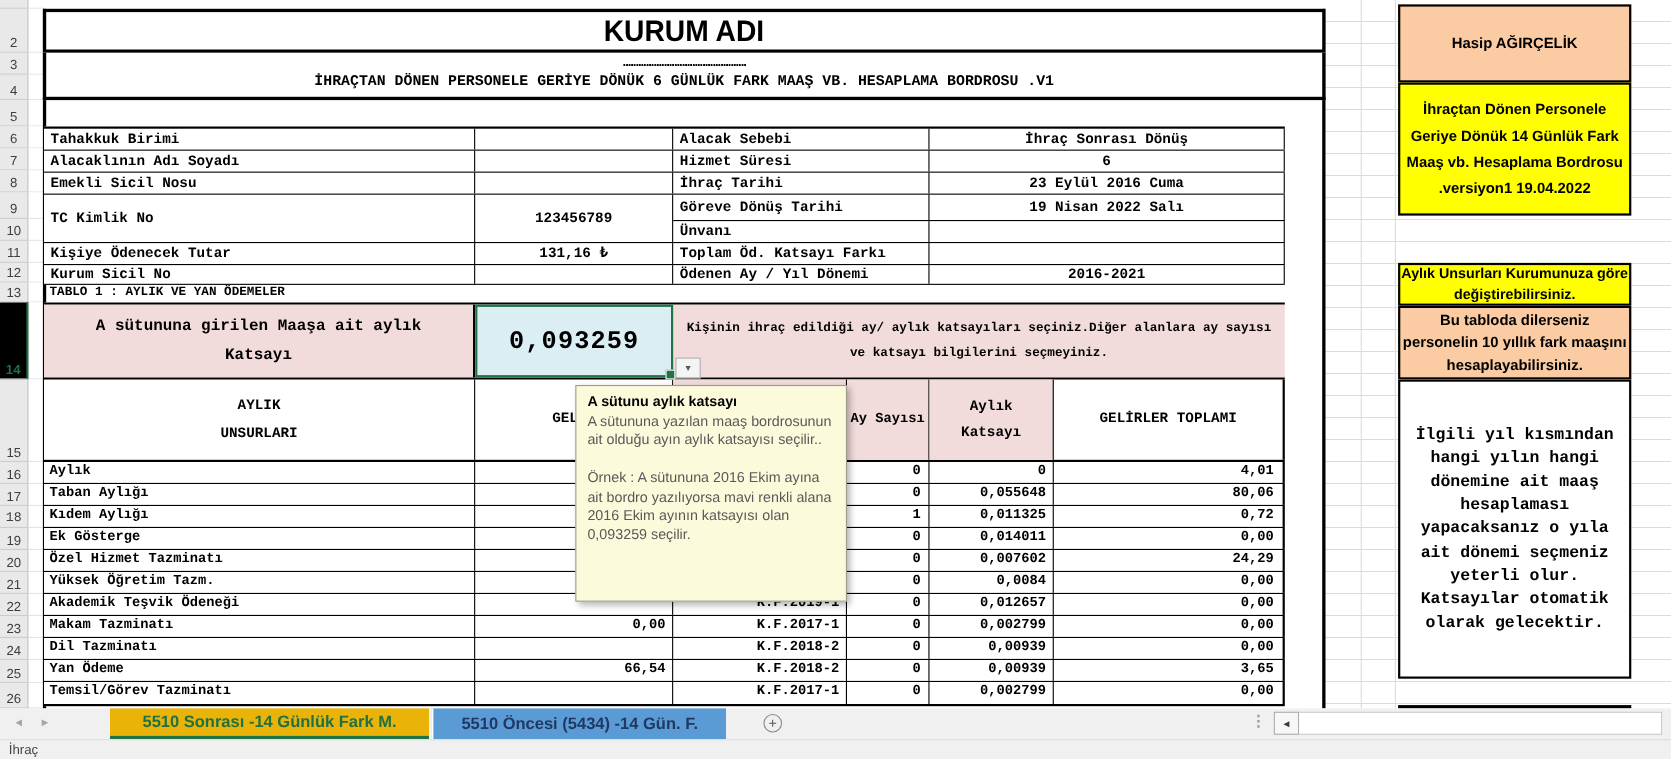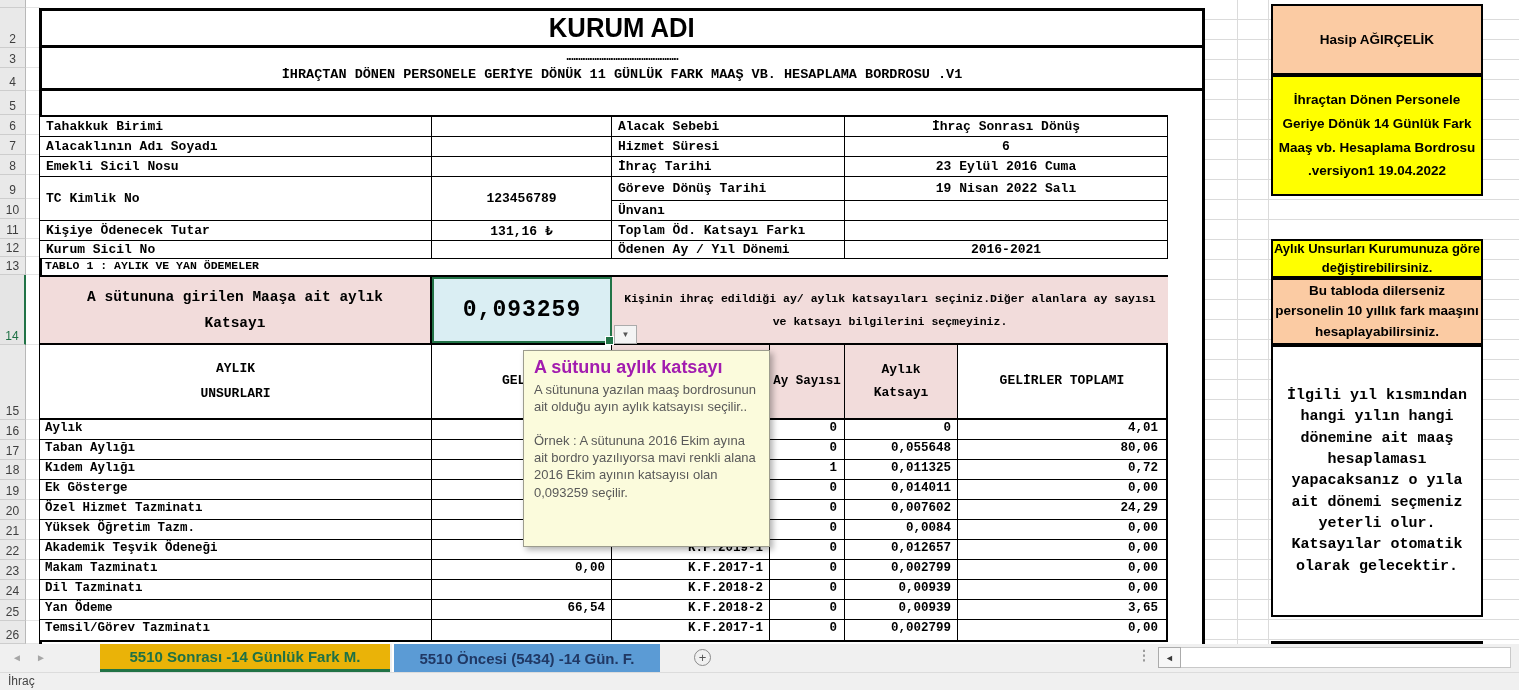--- a/index.html
+++ b/index.html
@@ -12,21 +12,21 @@
     background-image:repeating-linear-gradient(to bottom,#fff 0 19px,#DBDBDB 19px 20px);}
   .vl{position:absolute;top:0;width:1px;height:644px;background:#DBDBDB;z-index:0;}
 
   
   .gutter{position:absolute;left:0;top:0;width:40px;z-index:1;}
   .grow{display:flex;}
   .gnum{width:26px;background:#E9E9E9;border-bottom:1px solid #CDCDCD;border-right:1px solid #B8B8B8;
     color:#3E3E3E;font-size:12px;display:flex;align-items:flex-end;justify-content:center;
     padding-bottom:1px;box-sizing:border-box;}
   .gstub{width:14px;background:#fff;border-bottom:1px solid #E4E4E4;box-sizing:border-box;}
-  .grow.active .gnum{background:#e5e5e5;color:#1E7145;border-right:2px solid #217346;font-weight:normal;}
+  .grow.active .gnum{background:#000000;color:#1E7145;border-right:2px solid #217346;font-weight:bold;}
 
   
   .vframe{position:absolute;top:8px;width:3px;height:636px;background:#000;z-index:1;}
   .titlebox{position:absolute;left:39px;top:8px;width:1166px;height:40px;border:3px solid #000;
     box-sizing:border-box;display:flex;align-items:center;justify-content:center;z-index:1;
     font-weight:bold;font-size:27px;color:#000;background:#fff;}
   .titlebox span{display:inline-block;transform:scaleX(.95);}
   .subbox{position:absolute;left:39px;top:48px;width:1166px;height:43px;box-sizing:border-box;
     border-left:3px solid #000;border-right:3px solid #000;border-bottom:3px solid #000;
     text-align:center;z-index:1;background:#fff;}
@@ -72,21 +72,21 @@
   .c4{width:75px;text-align:right;padding-right:7px;}
   .c5{width:113px;text-align:right;padding-right:6px;}
   .c6{width:210px;text-align:right;padding-right:8px;border-right:2px solid #000;}
 
   
   .dd{position:absolute;left:614px;top:325px;width:23px;height:19px;background:#F4F4F4;border:1px solid #ABABAB;
     box-sizing:border-box;display:flex;align-items:center;justify-content:center;font-size:8px;color:#555;z-index:4;}
   .tooltip{position:absolute;left:523px;top:350px;width:247px;height:197px;background:#FBFBDC;
     border:1px solid #9C9C8E;box-shadow:3px 3px 6px rgba(0,0,0,.3);box-sizing:border-box;
     padding:5px 10px;font-size:13px;color:#595959;line-height:1.32;z-index:5;}
-  .tooltip .tt{font-weight:bold;color:#a21caf;font-size:18px;margin-bottom:1px;}
+  .tooltip .tt{font-weight:bold;color:#000000;font-size:13px;margin-bottom:1px;}
   .tooltip .b2{margin-top:17px;}
 
   
   .pbox{position:absolute;left:1271px;width:212px;border:2.5px solid #000;box-sizing:border-box;
     display:flex;align-items:center;justify-content:center;text-align:center;font-weight:bold;z-index:2;}
   .p-author{top:4px;height:71px;background:var(--peach);font-size:13.5px;}
   .p-version{top:75px;height:121px;background:var(--yellow);font-size:13.5px;line-height:1.75;padding:0 2px;}
   .p-yellow{top:239px;height:39px;background:var(--yellow);font-size:13px;line-height:1.45;}
   .p-peach{top:278px;height:67px;background:var(--peach);font-size:13.5px;line-height:1.5;padding:0 2px;}
   .p-white{top:345px;height:272px;background:#fff;font-size:15px;line-height:1.42;padding:0 4px;}
@@ -229,21 +229,21 @@
     </div>
 
   <div class="vframe" style="left:39px"></div>
   <div class="vframe" style="left:1202px"></div>
 
   <div class="titlebox">
       <span>KURUM ADI</span>
     </div>
   <div class="subbox">
     <div class="dotsline">................................................</div>
-    <div class="subtitle mono">İHRAÇTAN DÖNEN PERSONELE GERİYE DÖNÜK 11 GÜNLÜK FARK MAAŞ VB. HESAPLAMA BORDROSU .V1</div>
+    <div class="subtitle mono">İHRAÇTAN DÖNEN PERSONELE GERİYE DÖNÜK 6 GÜNLÜK FARK MAAŞ VB. HESAPLAMA BORDROSU .V1</div>
   </div>
 
   <div class="form mono">
     <div class="frow" style="height:20px">
       <div class="fcell flabel">Tahakkuk Birimi</div>
       <div class="fcell fvalue"></div>
       <div class="fcell frlabel">Alacak Sebebi</div>
       <div class="fcell frvalue">İhraç Sonrası Dönüş</div>
     </div>
     <div class="frow" style="height:20px">

